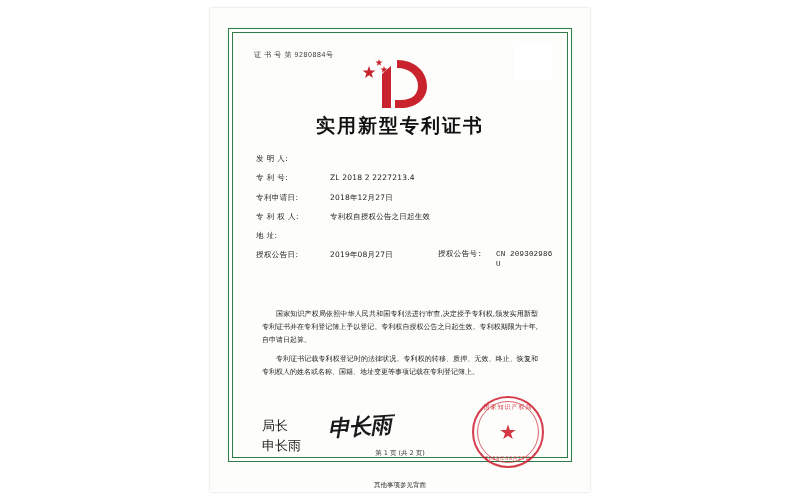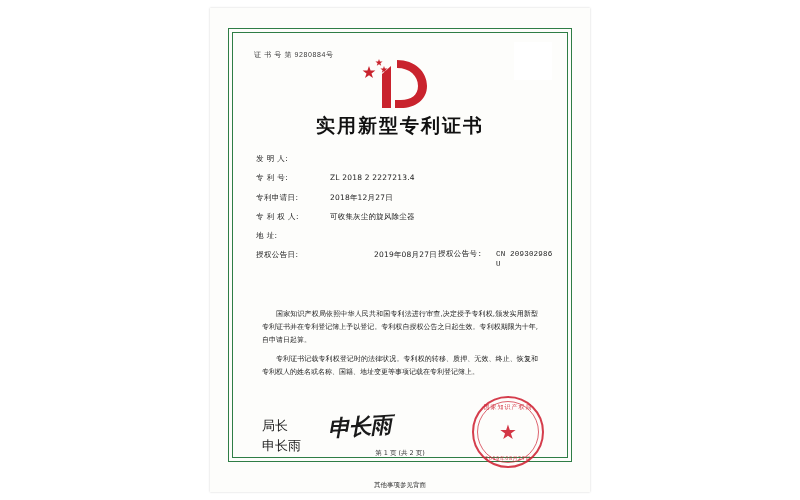--- a/index.html
+++ b/index.html
@@ -138,21 +138,21 @@
     letter-spacing: 0.2px;
   }
   .two-col {
     display: flex;
     width: 100%;
   }
   .two-col .col {
     display: flex;
     align-items: baseline;
   }
-  .two-col .col.left { width: 182px; flex: 0 0 182px; gap: 44px; }
+  .two-col .col.left { width: 182px; flex: 0 0 182px; }
   .two-col .col.right { flex: 1; font-family: Liberation Mono, monospace; }
   .two-col .col .field-label { width: 74px; flex: 0 0 74px; }
   .two-col .col.right .field-label { width: 58px; flex: 0 0 58px; }
 
   .body-text {
     position: absolute;
     left: 52px;
     right: 40px;
     top: 300px;
     font-size: 7px;
@@ -521,21 +521,21 @@
       <div class="field-row">
         <span class="field-label">专 利 号:</span>
         <span class="field-value">ZL 2018 2 2227213.4</span>
       </div>
       <div class="field-row">
         <span class="field-label">专利申请日:</span>
         <span class="field-value">2018年12月27日</span>
       </div>
       <div class="field-row">
         <span class="field-label">专 利 权 人:</span>
-        <span class="field-value">可收集灰尘的旋风除尘器</span>
+        <span class="field-value">专利权自授权公告之日起生效</span>
       </div>
       <div class="field-row">
         <span class="field-label">地      址:</span>
       </div>
       <div class="field-row">
         <div class="two-col">
           <div class="col left">
             <span class="field-label">授权公告日:</span>
             <span class="field-value">2019年08月27日</span>
           </div>

